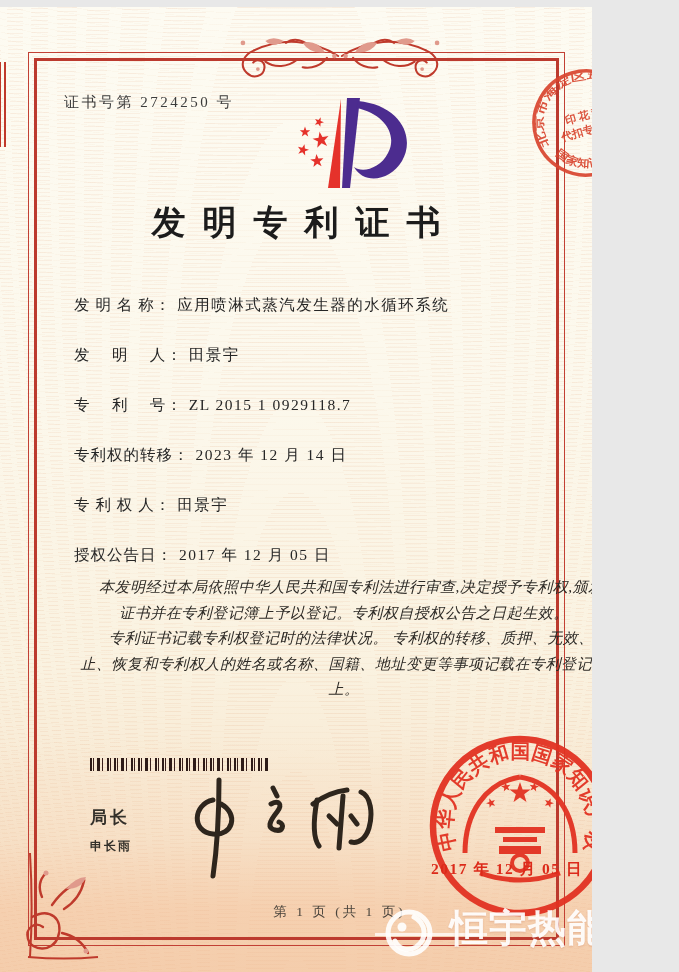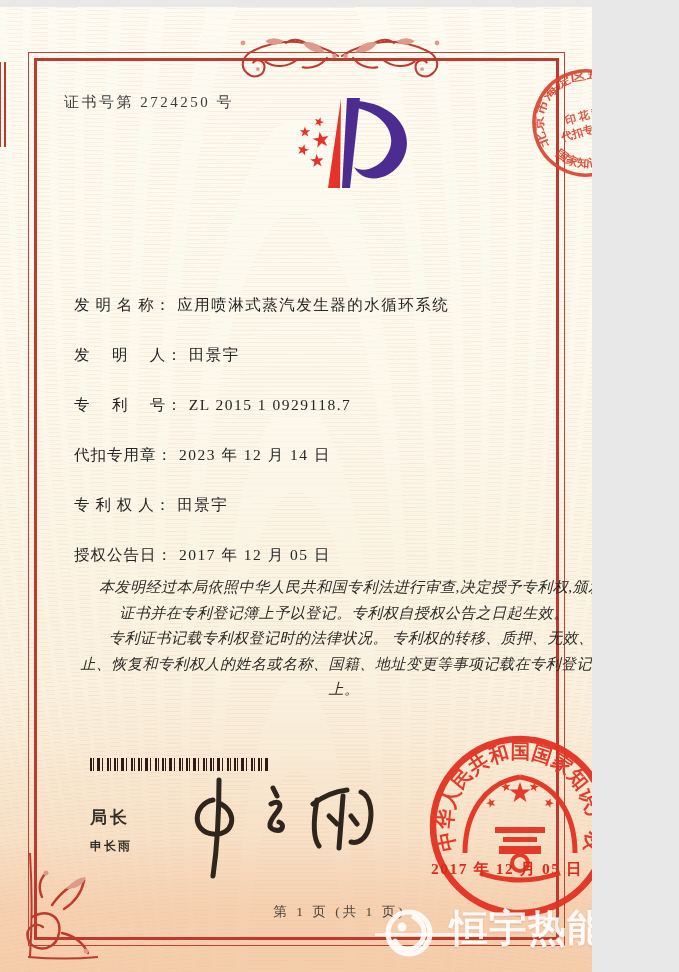--- a/index.html
+++ b/index.html
@@ -163,26 +163,27 @@
     <path d="M86,8 C128,12 144,44 130,68 C118,88 92,92 82,74 C90,80 108,76 116,60 C126,42 112,20 84,15 Z" fill="#4c2c8f"></path>
     <g fill="#e5322b">
       <use href="#star5" transform="translate(49,47) scale(8.5) rotate(-10)"></use>
       <use href="#star5" transform="translate(31,57) scale(6) rotate(15)"></use>
       <use href="#star5" transform="translate(45,68) scale(7) rotate(-5)"></use>
       <use href="#star5" transform="translate(47,29) scale(5) rotate(20)"></use>
       <use href="#star5" transform="translate(33,39) scale(5.5)"></use>
     </g>
   </svg>
 
+  <div class="abs title">发明专利证书</div>
 
   <div class="abs fields">
     <div class="field-row" style="top:0"><span class="lab">发 明 名 称：</span><span class="val">应用喷淋式蒸汽发生器的水循环系统</span></div>
     <div class="field-row" style="top:50px"><span class="lab">发　 明　 人：</span><span class="val">田景宇</span></div>
     <div class="field-row" style="top:100px"><span class="lab">专 　利 　号：</span><span class="val">ZL 2015 1 0929118.7</span></div>
-    <div class="field-row" style="top:150px"><span class="lab">代扣专用章：</span><span class="val">2023 年 12 月 14 日</span></div>
+    <div class="field-row" style="top:150px"><span class="lab">专利权的转移：</span><span class="val">2023 年 12 月 14 日</span></div>
     <div class="field-row" style="top:200px"><span class="lab">专 利 权 人：</span><span class="val">田景宇</span></div>
     <div class="field-row" style="top:250px"><span class="lab">授权公告日：</span><span class="val">2017 年 12 月 05 日</span></div>
   </div>
 
   <div class="abs body-text">
     <p>本发明经过本局依照中华人民共和国专利法进行审查,决定授予专利权,颁发本证书并在专利登记簿上予以登记。专利权自授权公告之日起生效。</p>
     <p>专利证书记载专利权登记时的法律状况。 专利权的转移、质押、无效、终止、恢复和专利权人的姓名或名称、国籍、地址变更等事项记载在专利登记簿上。</p>
   </div>
 
   <div class="abs barcode"></div>

